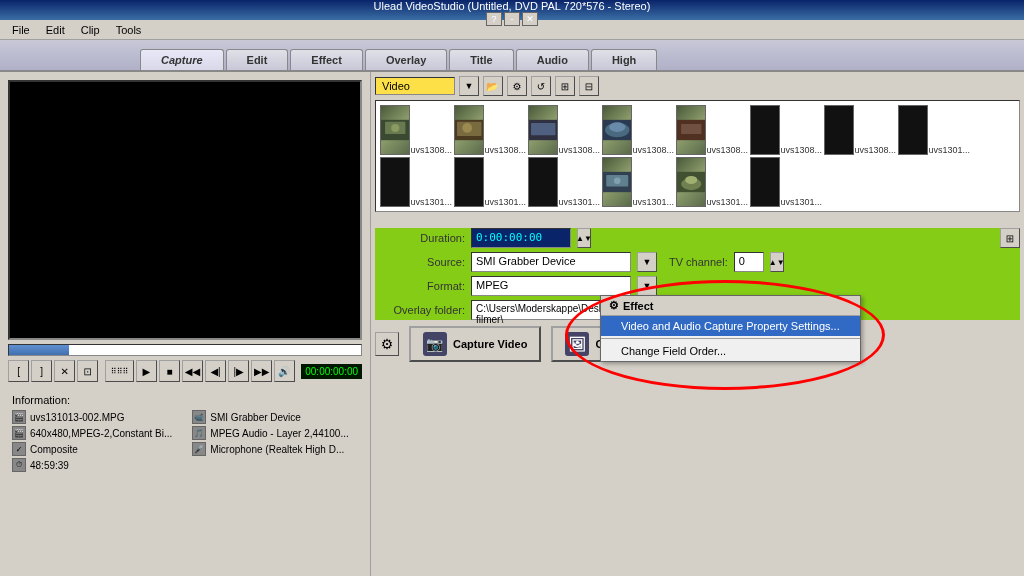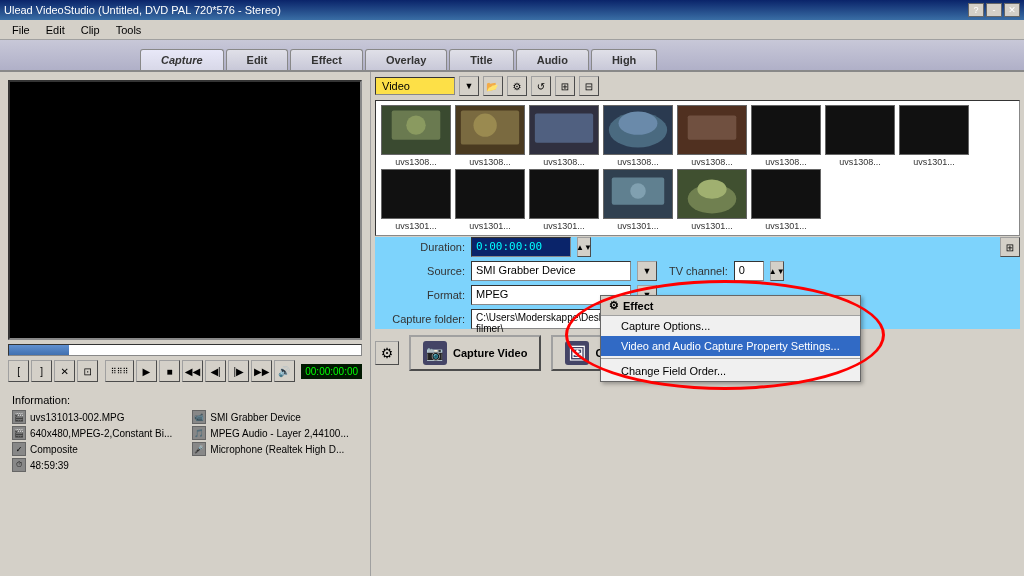--- a/index.html
+++ b/index.html
@@ -15,20 +15,21 @@
 
     
     #title-bar {
       background: linear-gradient(to bottom, #0a246a, #3a6ea5);
       color: white;
       height: 20px;
       display: flex;
       align-items: center;
       padding: 0 4px;
       justify-content: space-between;
+      flex-direction: column;
     }
     #title-bar span { font-size: 11px; }
     #title-bar-controls { display: flex; gap: 2px; }
     .title-btn {
       width: 16px; height: 14px;
       background: #d4d0c8;
       border: 1px solid #666;
       font-size: 9px;
       display: flex; align-items: center; justify-content: center;
       cursor: pointer;
@@ -179,42 +180,41 @@
       flex-wrap: wrap;
       gap: 2px;
       background: #fff;
       border: 1px inset #888;
       padding: 4px;
       max-height: 200px;
       overflow-y: auto;
     }
     .thumb-item {
       display: flex;
-      flex-direction: column;
-      align-items: center;
+      align-items: flex-end;
       width: 72px;
     }
     .thumb-img {
       width: 70px;
       height: 50px;
       background: #222;
       border: 1px solid #666;
       overflow: hidden;
       display: flex; align-items: center; justify-content: center;
     }
     .thumb-img.has-content {
       background: linear-gradient(135deg, #4a5a3a 0%, #8a9a6a 50%, #5a6a4a 100%);
     }
     .thumb-img.dark { background: #111; }
     .thumb-label-text { font-size: 9px; color: #333; text-align: center; margin-top: 2px; }
 
     
     #capture-form {
-      margin-top: 1px;
-      background: #7dd3fc;
+      margin-top: 16px;
+      background: #84cc16;
     }
     .form-row {
       display: flex;
       align-items: center;
       margin-bottom: 4px;
       gap: 6px;
     }
     .form-label {
       width: 90px;
       text-align: right;
@@ -571,21 +571,21 @@
         <div class="form-label" style="width:auto;text-align:left;padding-left:6px;">TV channel:</div>
         <div class="form-input" style="width:30px;">0</div>
         <div class="spin-btn">▲▼</div>
       </div>
       <div class="form-row">
         <div class="form-label">Format:</div>
         <div class="form-input" style="width:160px;">MPEG</div>
         <div class="dropdown-btn">▼</div>
       </div>
       <div class="form-row">
-        <div class="form-label">Capture folder:</div>
+        <div class="form-label">Overlay folder:</div>
         <div class="form-input" style="width:200px;font-size:10px;">C:\Users\Moderskappe\Desktop\Importerade filmer\</div>
         <div class="folder-btn">📁</div>
       </div>
     </div>
 
     <div id="capture-buttons">
       <div id="gear-btn">⚙</div>
       <div class="capture-btn">
         <div class="capture-btn-icon" style="background:#446; border-radius:3px; display:flex;align-items:center;justify-content:center;color:white;font-size:14px;">📷</div>
         <span>Capture Video</span>
@@ -596,19 +596,18 @@
       </div>
     </div>
   </div>
 </div>
 
 <div id="context-menu">
   <div class="ctx-header">
     <span>⚙</span>
     <span>Effect</span>
   </div>
-  <div class="ctx-item">Capture Options...</div>
   <div class="ctx-item highlighted">Video and Audio Capture Property Settings...</div>
   <div class="separator"></div>
   <div class="ctx-item">Change Field Order...</div>
 </div>
 
 <div id="red-oval"></div>
 
 </body></html>

